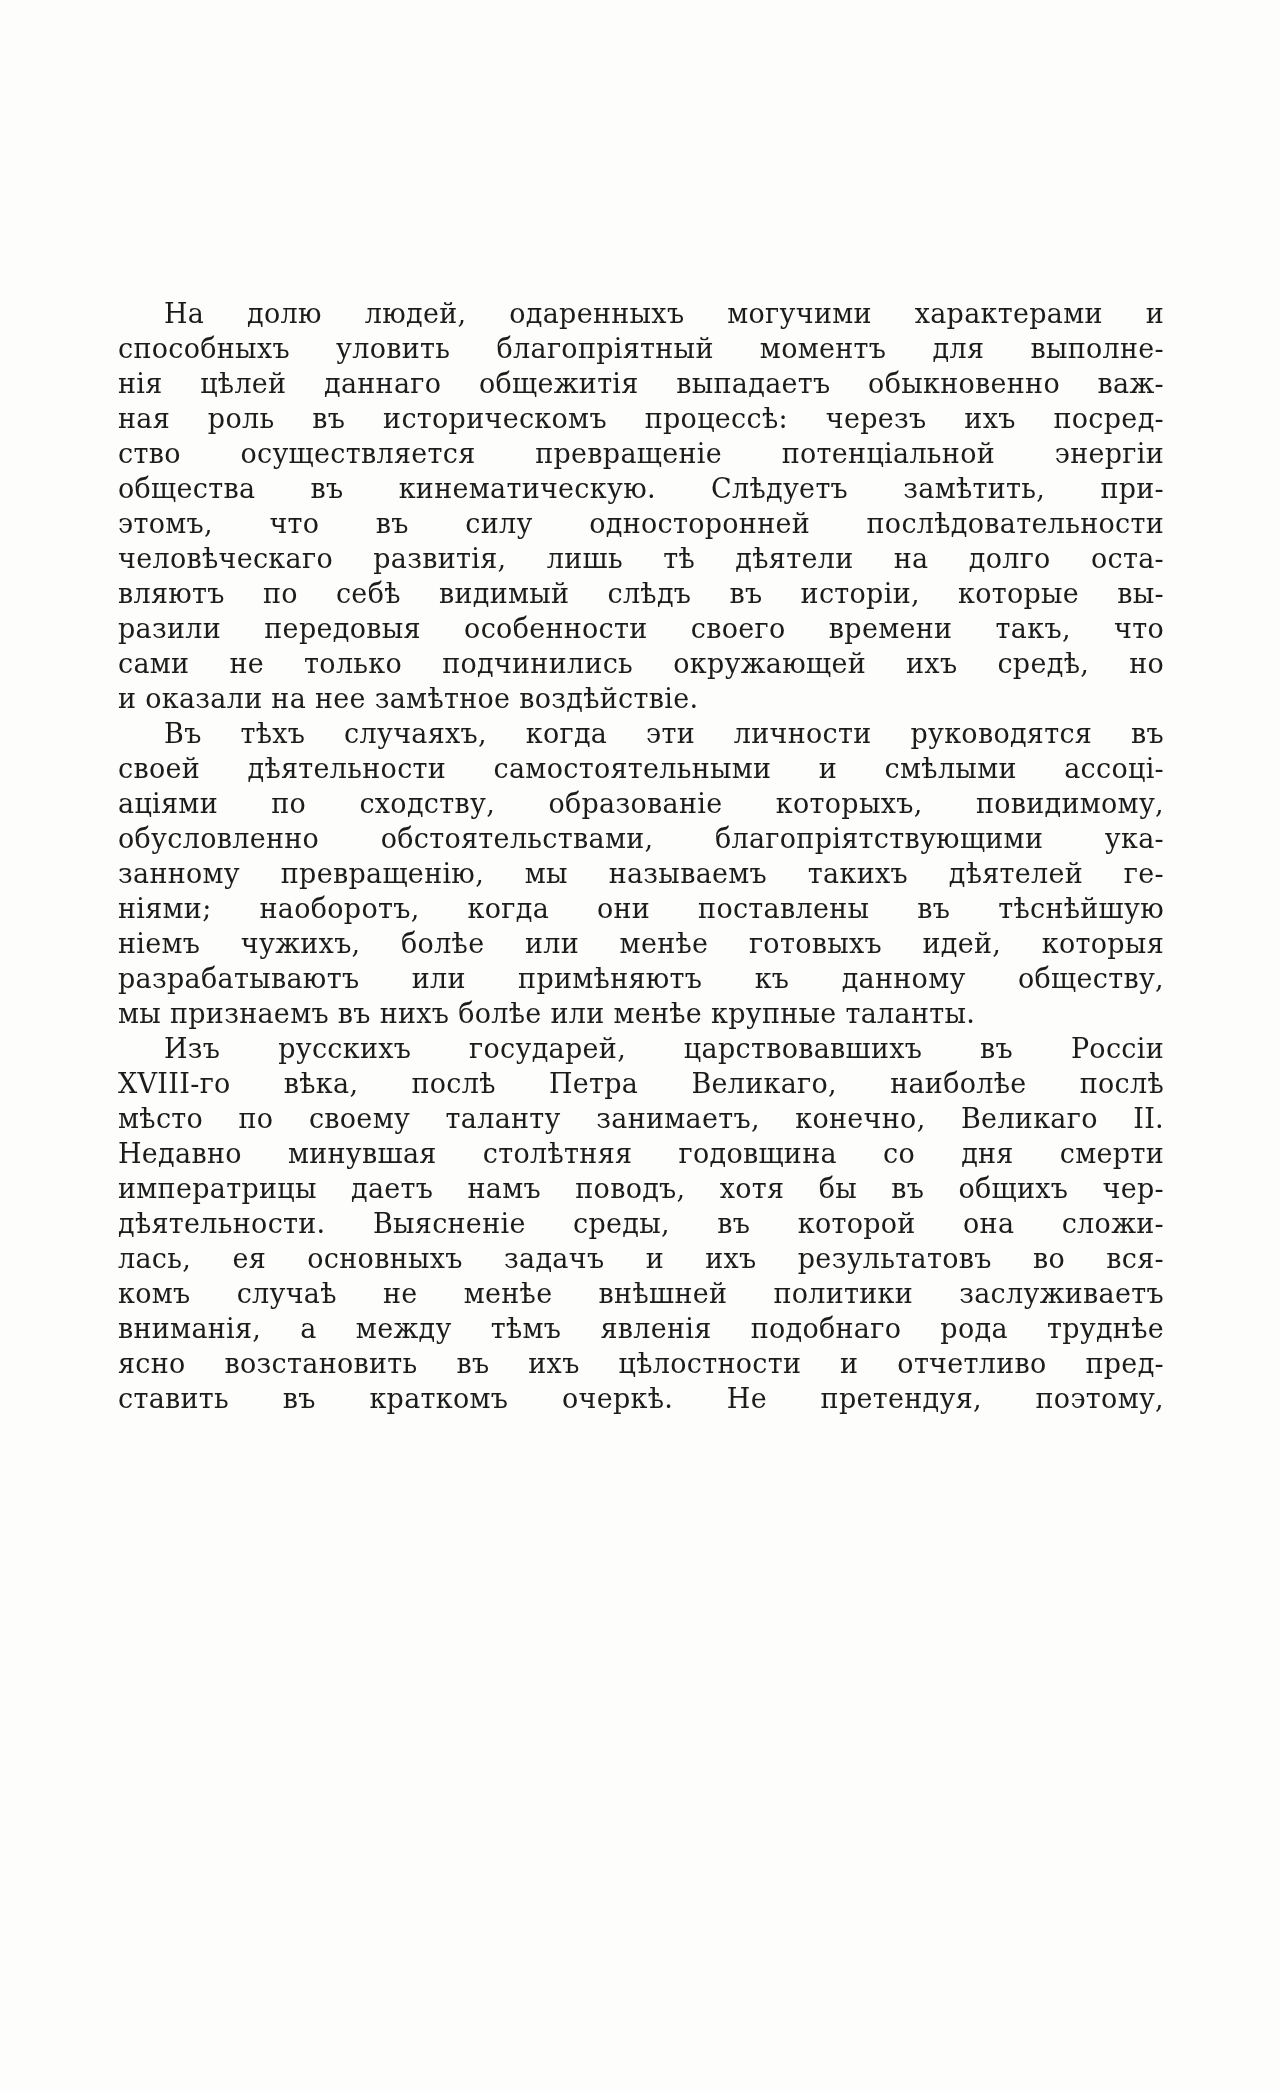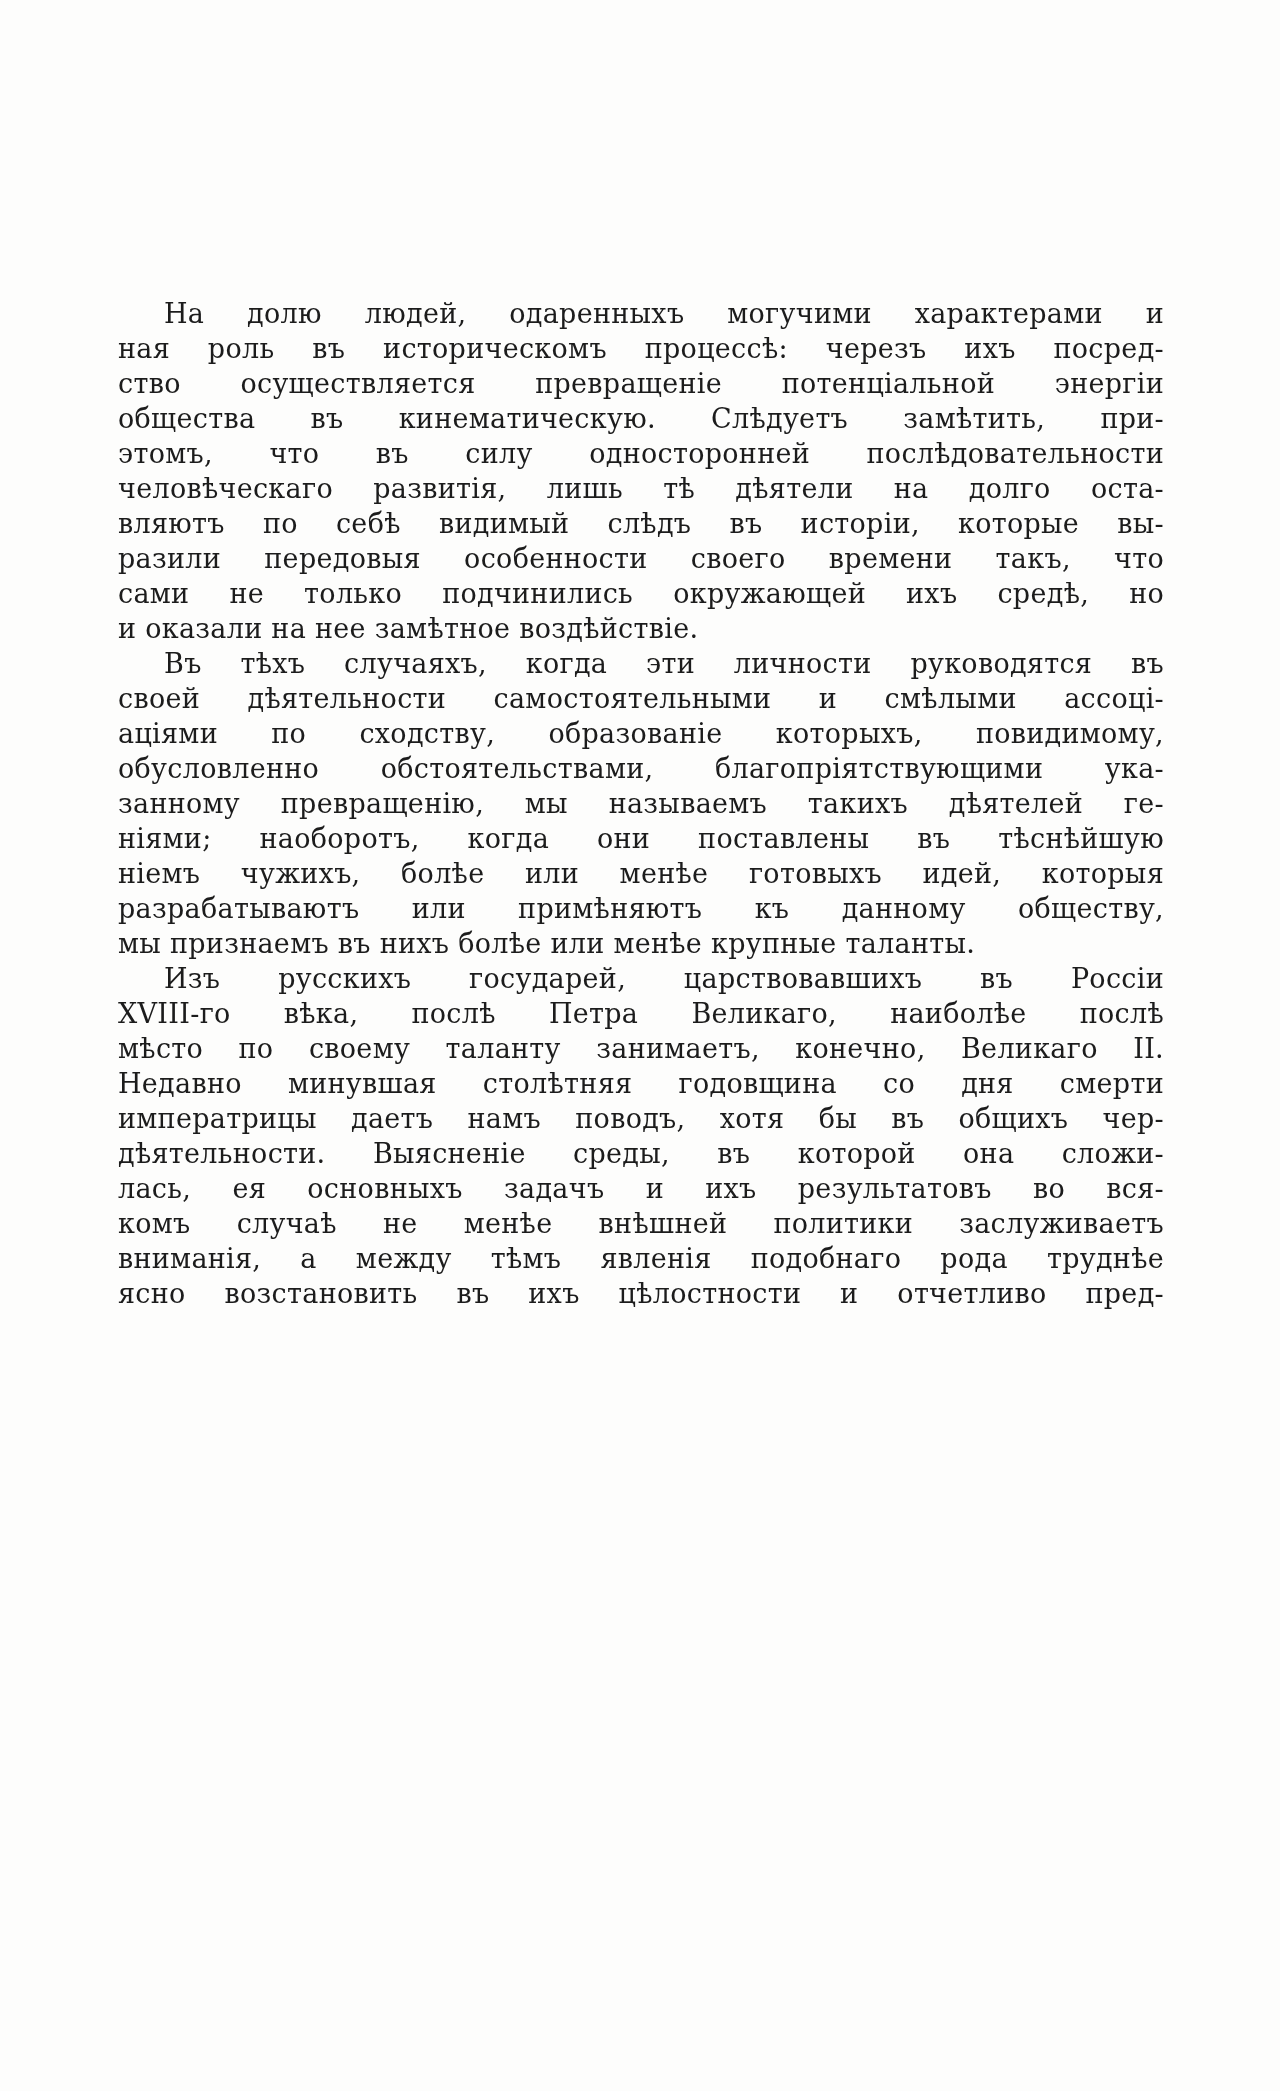--- a/index.html
+++ b/index.html
@@ -38,20 +38,22 @@
   .line.indent {
     text-indent: 46px;
   }
 </style>
 </head>
 <body>
 
 <div class="page">
   <div class="text-block">
       <div class="line indent justify">На долю людей, одаренныхъ могучими характерами и</div>
+      <div class="line justify">способныхъ уловить благопріятный моментъ для выполне-</div>
+      <div class="line justify">нія цѣлей даннаго общежитія выпадаетъ обыкновенно важ-</div>
       <div class="line justify">ная роль въ историческомъ процессѣ: черезъ ихъ посред-</div>
       <div class="line justify">ство осуществляется превращеніе потенціальной энергіи</div>
       <div class="line justify">общества въ кинематическую. Слѣдуетъ замѣтить, при-</div>
       <div class="line justify">этомъ, что въ силу односторонней послѣдовательности</div>
       <div class="line justify">человѣческаго развитія, лишь тѣ дѣятели на долго оста-</div>
       <div class="line justify">вляютъ по себѣ видимый слѣдъ въ исторіи, которые вы-</div>
       <div class="line justify">разили передовыя особенности своего времени такъ, что</div>
       <div class="line justify">сами не только подчинились окружающей ихъ средѣ, но</div>
       <div class="line">и оказали на нее замѣтное воздѣйствіе.</div>
       <div class="line indent justify">Въ тѣхъ случаяхъ, когда эти личности руководятся въ</div>
@@ -66,14 +68,15 @@
       <div class="line indent justify">Изъ русскихъ государей, царствовавшихъ въ Россіи</div>
       <div class="line justify">XVIII-го вѣка, послѣ Петра Великаго, наиболѣе послѣ</div>
       <div class="line justify">мѣсто по своему таланту занимаетъ, конечно, Великаго II.</div>
       <div class="line justify">Недавно минувшая столѣтняя годовщина со дня смерти</div>
       <div class="line justify">императрицы даетъ намъ поводъ, хотя бы въ общихъ чер-</div>
       <div class="line justify">дѣятельности. Выясненіе среды, въ которой она сложи-</div>
       <div class="line justify">лась, ея основныхъ задачъ и ихъ результатовъ во вся-</div>
       <div class="line justify">комъ случаѣ не менѣе внѣшней политики заслуживаетъ</div>
       <div class="line justify">вниманія, а между тѣмъ явленія подобнаго рода труднѣе</div>
       <div class="line justify">ясно возстановить въ ихъ цѣлостности и отчетливо пред-</div>
+      <div class="line justify">ставить въ краткомъ очеркѣ. Не претендуя, поэтому,</div>
     </div>
 </div>
 
 </body></html>

